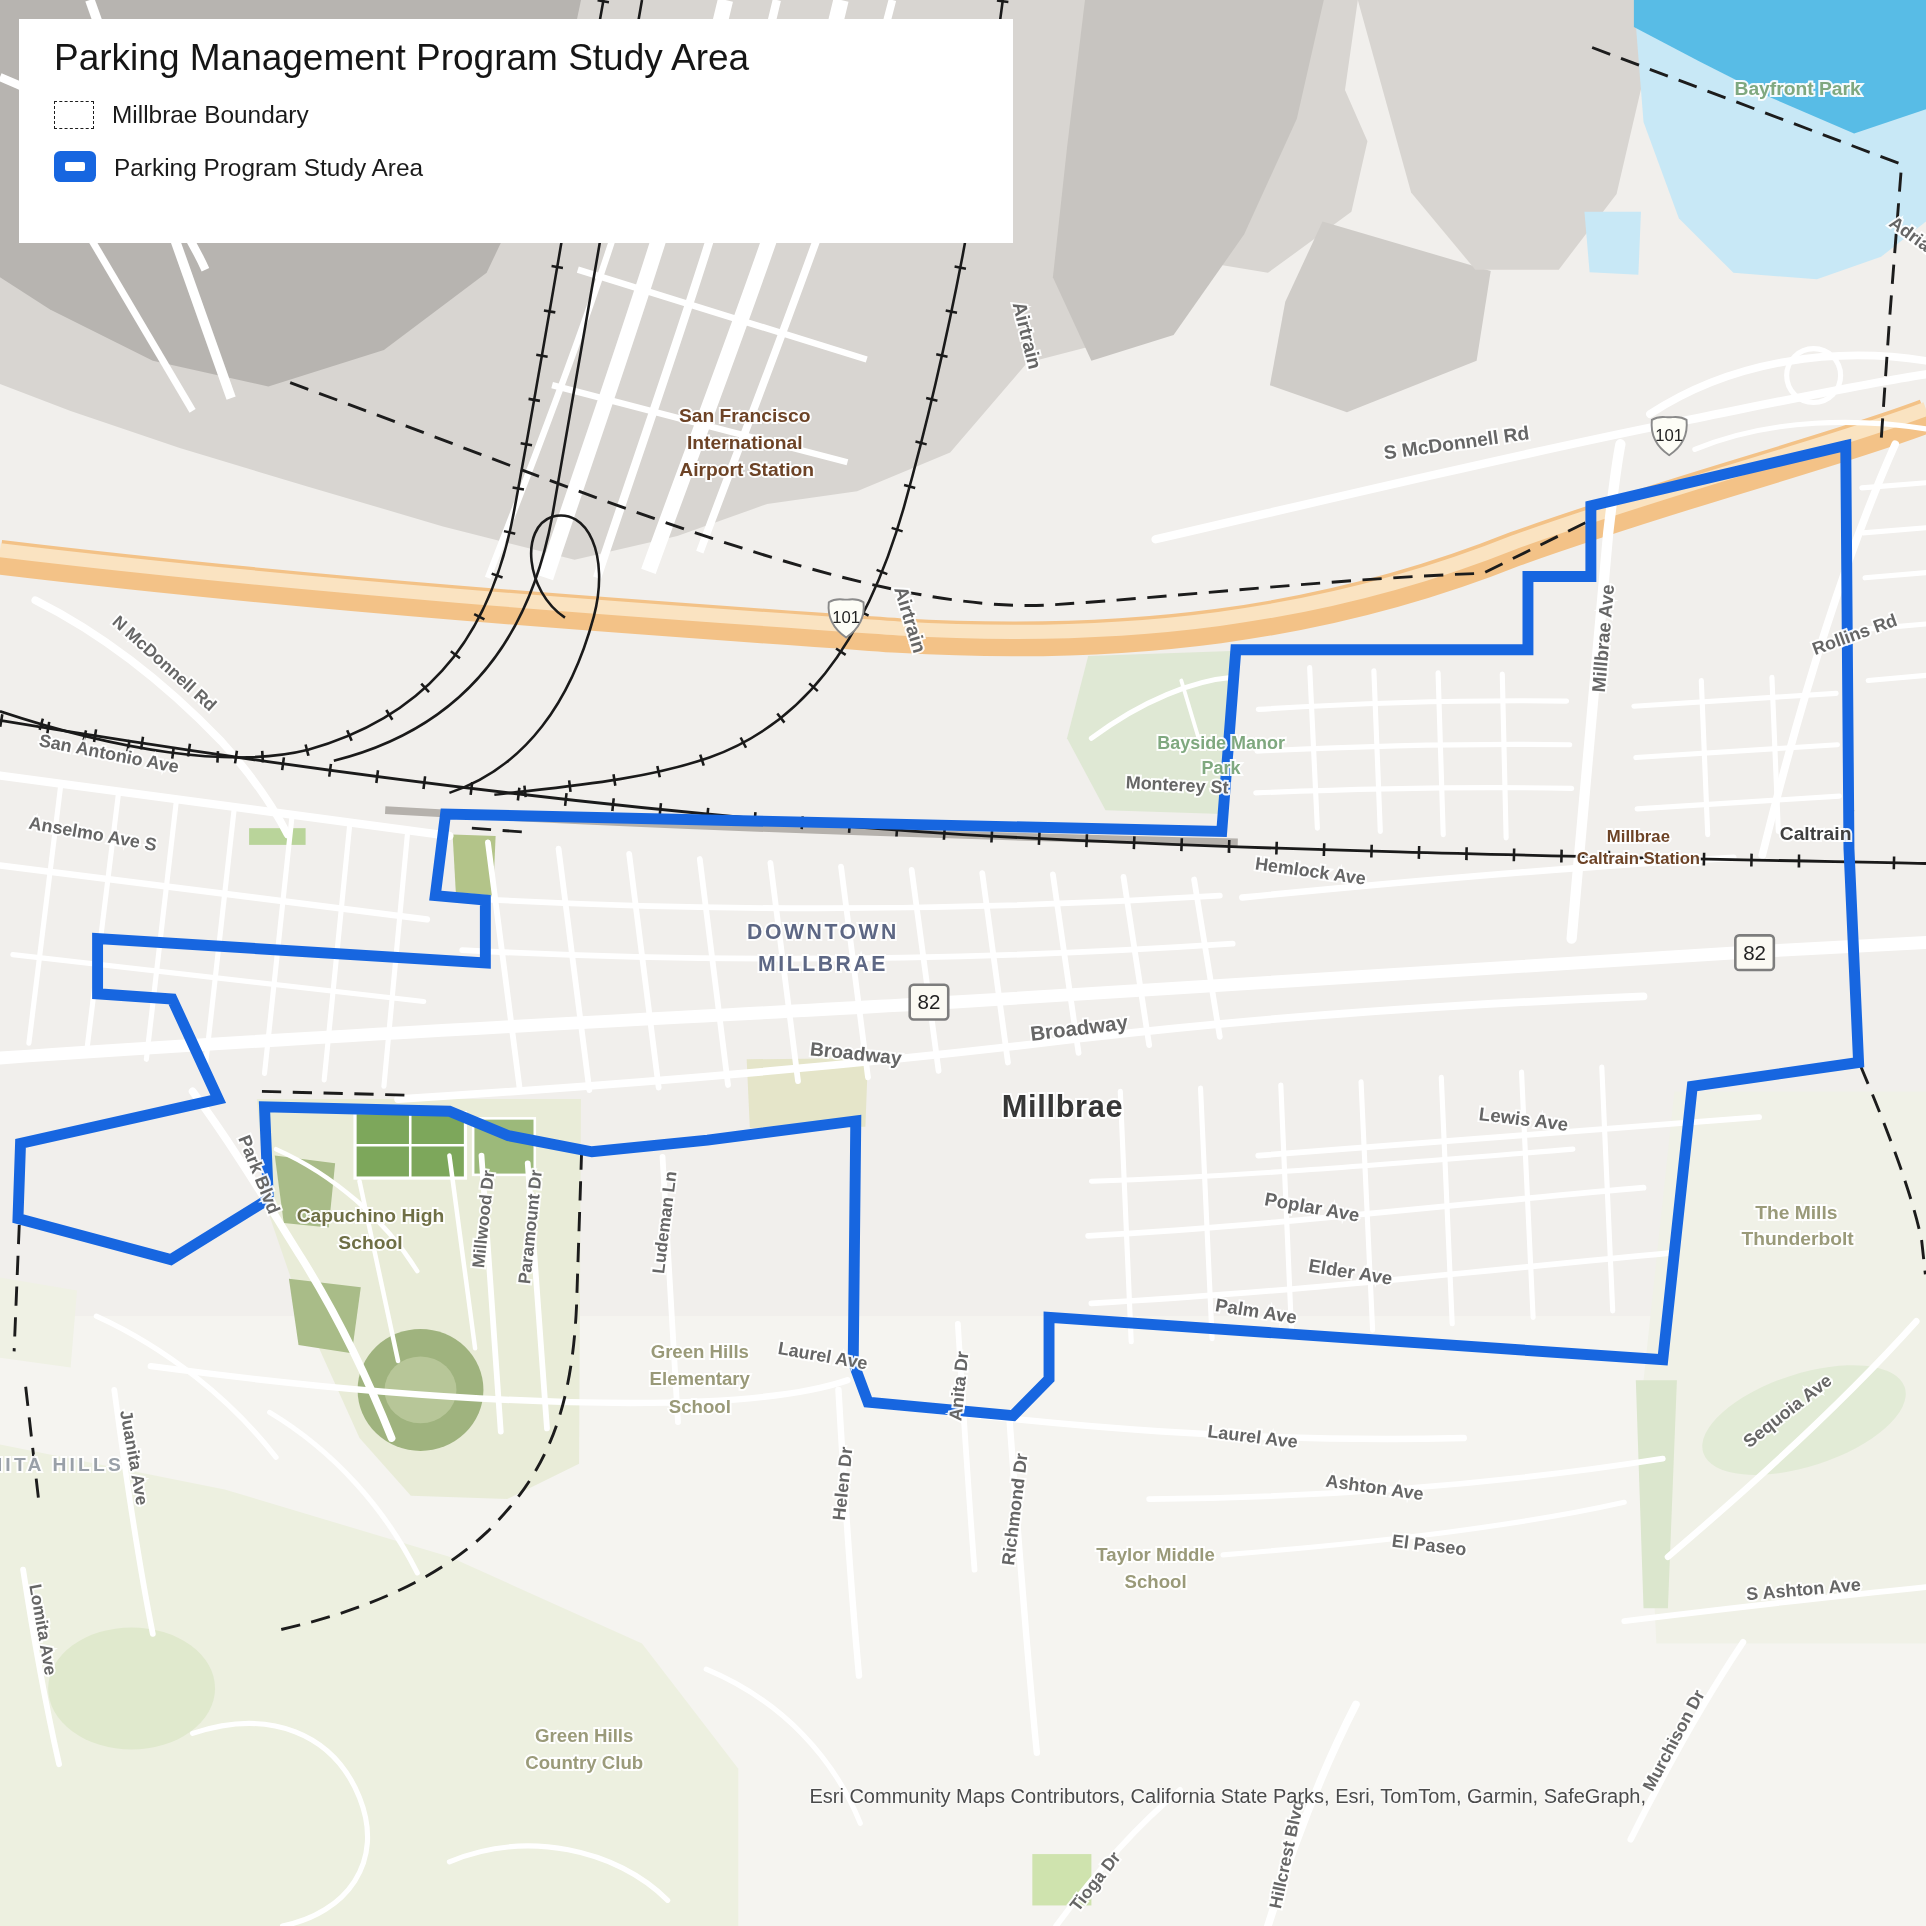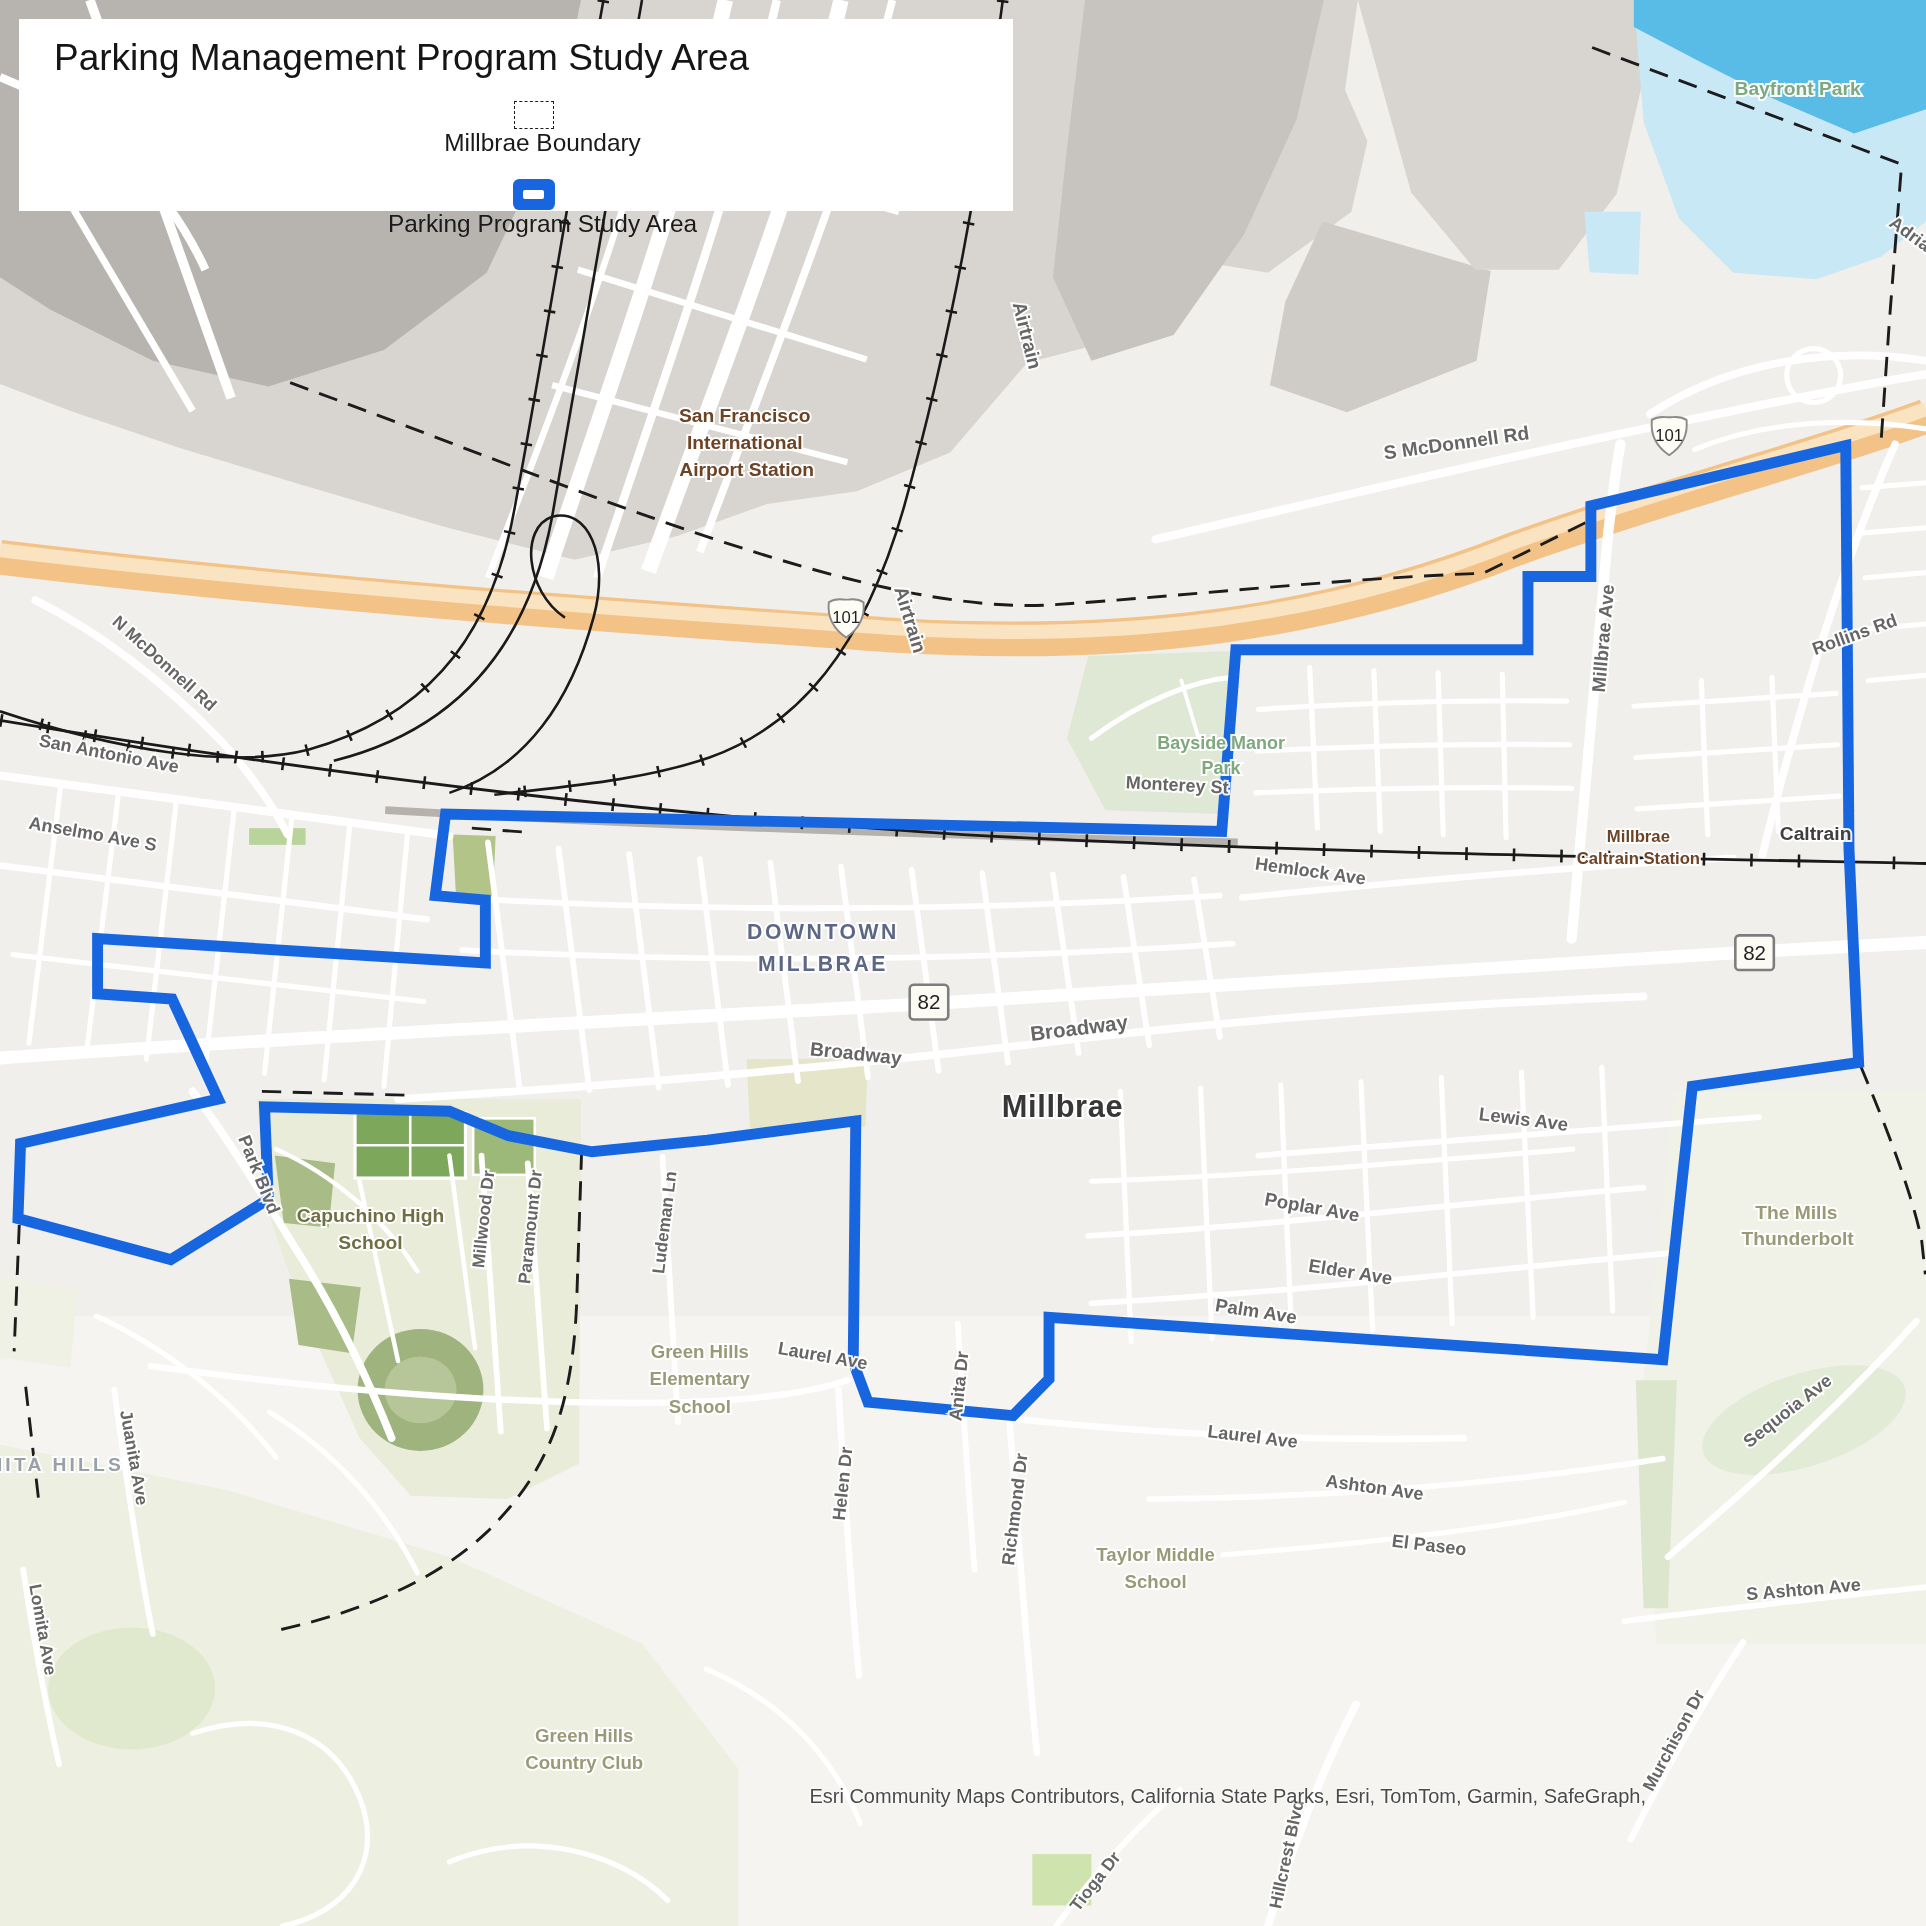--- a/index.html
+++ b/index.html
@@ -12,24 +12,24 @@
   text.st{fill:#666;}
   text.dk{fill:#3f3f3f;}
   text.green{fill:#7fa87f;}
   text.olive{fill:#9a9a79;}
   text.olived{fill:#6f6f45;}
   text.brownd{fill:#6d4326;}
   text.city{fill:#373737;letter-spacing:1px;}
   text.downtown{fill:#5d6784;letter-spacing:4px;}
   text.lomita{fill:#99a0a8;letter-spacing:5px;}
   
-  #card{position:absolute;left:19px;top:19px;width:994px;height:192px;background:#fff;
+  #card{position:absolute;left:19px;top:19px;width:994px;height:224px;background:#fff;
     z-index:30;}
   #card h1{margin:18px 0 0 35px;font-size:37px;font-weight:500;color:#151515;letter-spacing:0;}
-  .lrow{display:flex;align-items:center;margin:22px 0 0 35px;flex-direction:column;}
+  .lrow{display:flex;align-items:flex-end;margin:22px 0 0 35px;}
   .lrow .txt{font-size:24.4px;color:#1a1a1a;margin-left:18px;}
   .ic-dash{width:40px;height:28px;box-sizing:border-box;border:1.9px dashed #1c1c1c;background:#fff;}
   .ic-blue{width:42px;height:31px;box-sizing:border-box;background:#1766e0;border-radius:6.4px;
     display:flex;align-items:center;justify-content:center;}
   .ic-blue span{display:block;width:20.5px;height:9.6px;background:#fff;border-radius:1.9px;}
   
   #attrib{position:absolute;top:1782px;right:280px;text-align:right;z-index:25;
     font-size:20px;line-height:29px;color:#4a4a4a;
     text-shadow:0 0 2.6px #fff,0 0 2.6px #fff,0 0 2.6px #fff;}
 </style>

